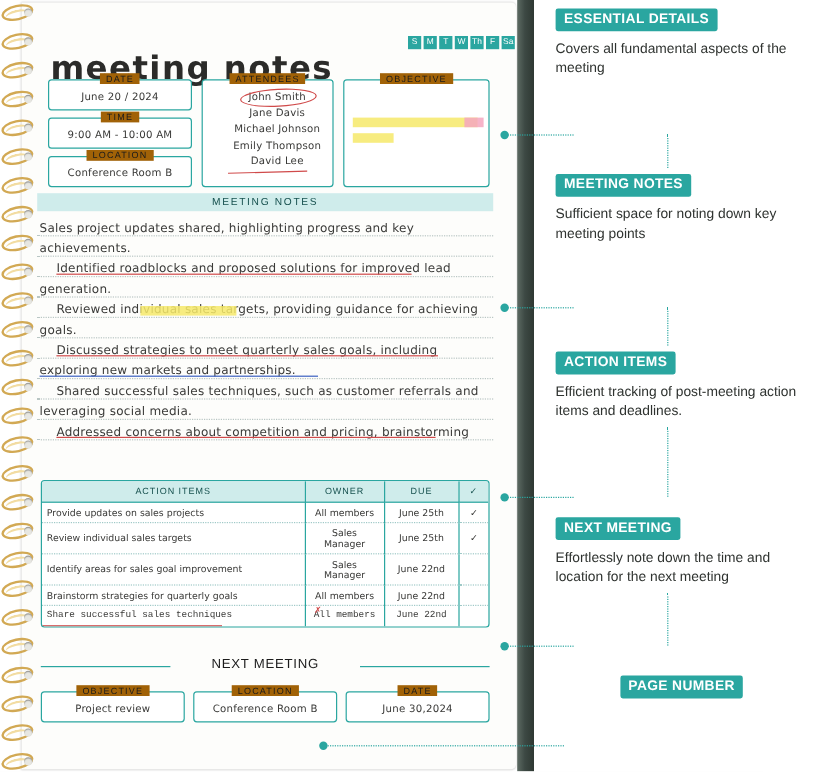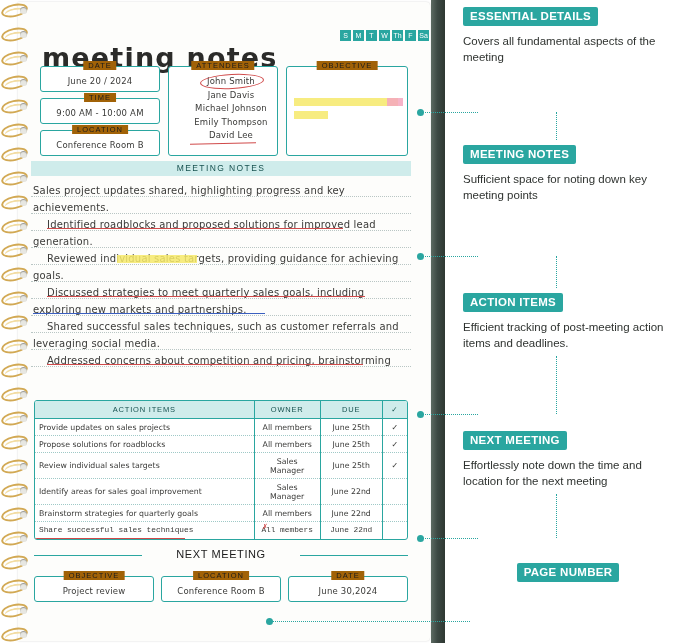--- a/index.html
+++ b/index.html
@@ -523,26 +523,20 @@
         </tr>
       </thead>
       <tbody>
         <tr>
           <td class="c-task">Provide updates on sales projects</td>
           <td class="c-owner">All members</td>
           <td class="c-due">June 25th</td>
           <td class="c-chk">✓</td>
         </tr>
         <tr>
-          <td class="c-task">Propose solutions for roadblocks</td>
-          <td class="c-owner">All members</td>
-          <td class="c-due">June 25th</td>
-          <td class="c-chk">✓</td>
-        </tr>
-        <tr>
           <td class="c-task">Review individual sales targets</td>
           <td class="c-owner">Sales Manager</td>
           <td class="c-due">June 25th</td>
           <td class="c-chk">✓</td>
         </tr>
         <tr>
           <td class="c-task">Identify areas for sales goal improvement</td>
           <td class="c-owner">Sales Manager</td>
           <td class="c-due">June 22nd</td>
           <td class="c-chk"></td>

